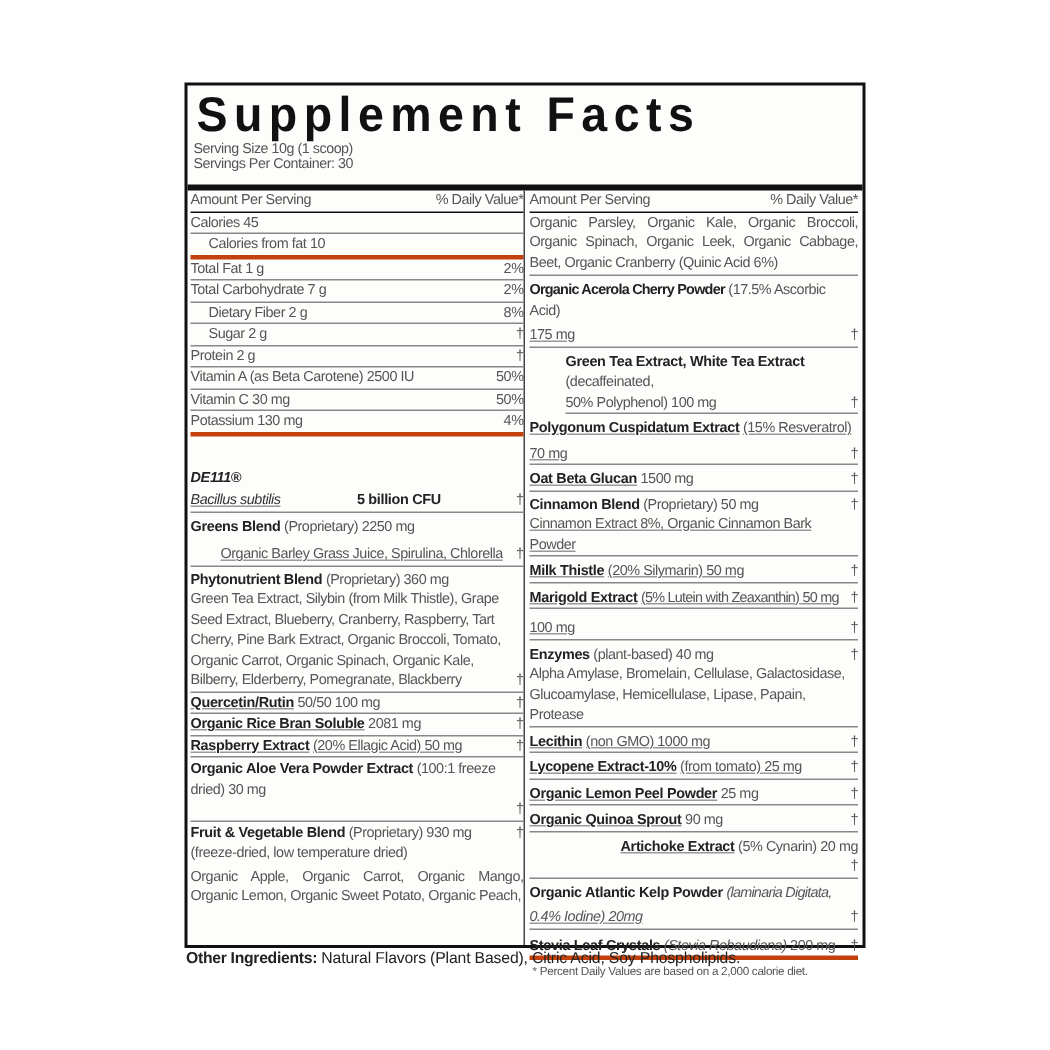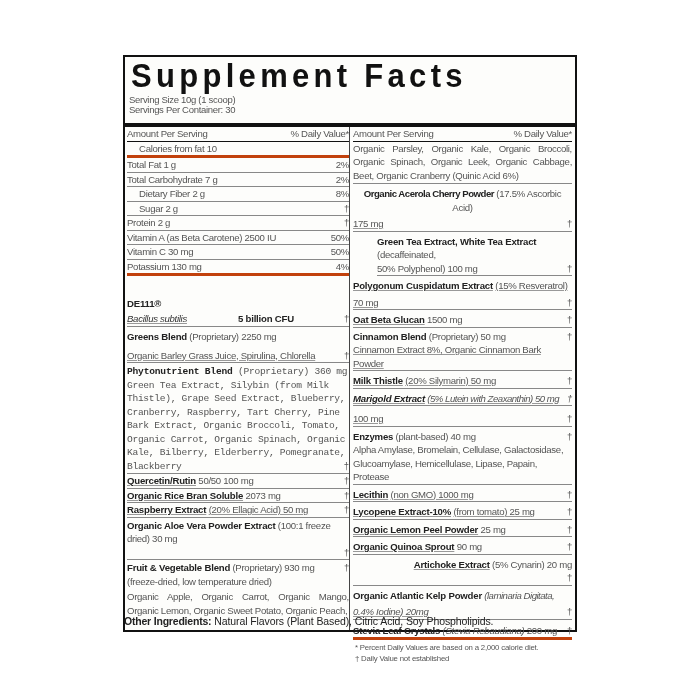--- a/index.html
+++ b/index.html
@@ -26,40 +26,44 @@
   .row.indent { padding-left: 12px; }
   .u { text-decoration: underline; text-decoration-color: #999; }
   .b { font-weight: bold; color: #222; letter-spacing: -0.2px; }
   .i { font-style: italic; }
   .block { font-size: 9.6px; line-height: 13.5px; color: #555; letter-spacing: -0.3px; }
   .block.ul { border-bottom: 1px solid #888; }
   .block .line { display: flex; justify-content: space-between; }
   .justify { text-align: justify; text-align-last: left; }
   .dagger { padding-left: 4px; }
   .footnote { font-size: 7.8px; line-height: 11px; color: #555; letter-spacing: -0.2px; padding-left: 2px; }
-  .other { position: absolute; left: 124px; top: 615px; font-size: 10.5px; color: #222; letter-spacing: -0.1px; }
+  .other { position: absolute; left: 124px; top: 633px; font-size: 10.5px; color: #222; letter-spacing: -0.1px; }
   .other .b { font-weight: bold; }
 </style>
 </head>
 <body>
 
 <div class="label">
   <div class="title">Supplement Facts</div>
   <div class="serving">
     <div>Serving Size 10g (1 scoop)</div>
     <div>Servings Per Container: 30</div>
   </div>
   <div class="hdr-rule"></div>
   <div class="coldiv"></div>
 
   <div class="col left">
     <div class="row head">
       <span>Amount Per Serving</span>
       <span>% Daily Value*</span>
     </div>
+    <div class="row ul">
+        <span>Calories 45</span>
+        <span class="val"></span>
+      </div>
     <div class="row thick indent">
         <span>Calories from fat 10</span>
         <span class="val"></span>
       </div>
     <div class="row ul">
         <span>Total Fat 1 g</span>
         <span class="val">2%</span>
       </div>
     <div class="row ul">
         <span>Total Carbohydrate 7 g</span>
@@ -83,57 +87,57 @@
       </div>
     <div class="row ul">
         <span>Vitamin C 30 mg</span>
         <span class="val">50%</span>
       </div>
     <div class="row thick">
         <span>Potassium 130 mg</span>
         <span class="val">4%</span>
       </div>
 
-    <div class="row" style="padding-top:20px;line-height:15px;">
+    <div class="row" style="padding-top:20px;line-height:15px;font-style:italic;">
       <span class="b">DE111®</span>
     </div>
     <div class="row ul" style="line-height:15px;">
       <span class="i u" style="color:#333;">Bacillus subtilis</span>
       <span class="b" style="margin-left:auto;margin-right:46px;">5 billion CFU</span>
       <span class="val">†</span>
     </div>
 
     <div class="block ul" style="padding-top:3px;">
       <div class="line">
           <span><span class="b">Greens Blend</span> <span>(Proprietary) 2250 mg</span></span>
         </div>
-      <div class="line" style="padding-top:5px;">
+      <div class="line" style="padding-top:5px;margin-left:20px;">
           <span class="u">Organic Barley Grass Juice, Spirulina, Chlorella</span>
           <span class="dagger">†</span>
         </div>
     </div>
 
-    <div class="block ul" style="padding-top:2px;font-family:Liberation Mono, monospace;">
+    <div class="block ul" style="padding-top:2px;">
       <div class="line">
           <span><span class="b">Phytonutrient Blend</span> <span>(Proprietary) 360 mg</span></span>
         </div>
       <div class="line">
           <span style="flex:1;">Green Tea Extract, Silybin (from Milk Thistle), Grape Seed Extract, Blueberry, Cranberry, Raspberry, Tart Cherry, Pine Bark Extract, Organic Broccoli, Tomato, Organic Carrot, Organic Spinach, Organic Kale, Bilberry, Elderberry, Pomegranate, Blackberry</span>
         </div>
       <div class="line" style="margin-top:-13.5px;justify-content:flex-end;">
           <span class="dagger">†</span>
         </div>
     </div>
 
     <div class="row ul">
         <span><span class="b u">Quercetin/Rutin</span> <span>50/50 100 mg</span></span>
         <span class="val">†</span>
       </div>
     <div class="row ul">
-        <span><span class="b u">Organic Rice Bran Soluble</span> <span>2073 mg</span></span>
+        <span><span class="b u">Organic Rice Bran Soluble</span> <span>2081 mg</span></span>
         <span class="val">†</span>
       </div>
     <div class="row ul">
         <span><span class="b u">Raspberry Extract</span> <span class="u">(20% Ellagic Acid) 50 mg</span></span>
         <span class="val">†</span>
       </div>
 
     <div class="block ul" style="padding-top:1px;">
       <div class="line">
           <span><span class="b">Organic Aloe Vera Powder Extract</span> <span>(100:1 freeze dried) 30 mg</span></span>
@@ -153,21 +157,21 @@
     </div>
   </div>
 
   <div class="col right">
     <div class="row head">
       <span>Amount Per Serving</span>
       <span>% Daily Value*</span>
     </div>
     <div class="block ul justify" style="padding-bottom:1px;">Organic Parsley, Organic Kale, Organic Broccoli, Organic Spinach, Organic Leek, Organic Cabbage, Beet, Organic Cranberry (Quinic Acid 6%)</div>
 
-    <div class="block ul" style="padding-top:3px;text-align:center;">
+    <div class="block ul" style="padding-top:3px;">
       <div class="line">
           <span><span class="b" style="letter-spacing:-0.5px;">Organic Acerola Cherry Powder</span> <span>(17.5% Ascorbic Acid)</span></span>
         </div>
       <div class="line" style="padding-top:3px;">
           <span class="u">175 mg</span>
           <span class="dagger">†</span>
         </div>
     </div>
 
     <div class="block ul" style="padding-top:3px;margin-left:24px;">
@@ -200,21 +204,21 @@
           <span><span class="b">Cinnamon Blend</span> <span>(Proprietary) 50 mg</span></span>
           <span class="dagger">†</span>
         </div>
       <div class="u">Cinnamon Extract 8%, Organic Cinnamon Bark Powder</div>
     </div>
 
     <div class="row ul" style="padding-top:3px;">
         <span><span class="b u">Milk Thistle</span> <span class="u">(20% Silymarin) 50 mg</span></span>
         <span class="val">†</span>
       </div>
-    <div class="row ul" style="padding-top:3px;font-style:italic;">
+    <div class="row ul" style="padding-top:3px;">
         <span style="white-space:nowrap;"><span class="b u">Marigold Extract</span> <span class="u" style="letter-spacing:-0.5px;">(5% Lutein with Zeaxanthin) 50 mg</span></span>
         <span class="val" style="padding-left:2px;">†</span>
       </div>
 
     <div class="block ul" style="padding-top:2px;">
       <div class="line" style="padding-top:4px;">
           <span class="u">100 mg</span>
           <span class="dagger">†</span>
         </div>
     </div>
@@ -257,19 +261,18 @@
           <span class="dagger">†</span>
         </div>
     </div>
 
     <div class="row thick" style="padding-top:4px;">
         <span style="white-space:nowrap;"><span class="b">Stevia Leaf Crystals</span> <span class="i">(Stevia Rebaudiana)</span> <span>200 mg</span></span>
         <span class="val">†</span>
       </div>
 
     <div class="footnote" style="padding-top:2px;">* Percent Daily Values are based on a 2,000 calorie diet.</div>
-    <div class="footnote">† Daily Value not established</div>
   </div>
 </div>
 
 <div class="other">
   <span class="b">Other Ingredients:</span><span> Natural Flavors (Plant Based), Citric Acid, Soy Phospholipids.</span>
 </div>
 
 </body></html>

